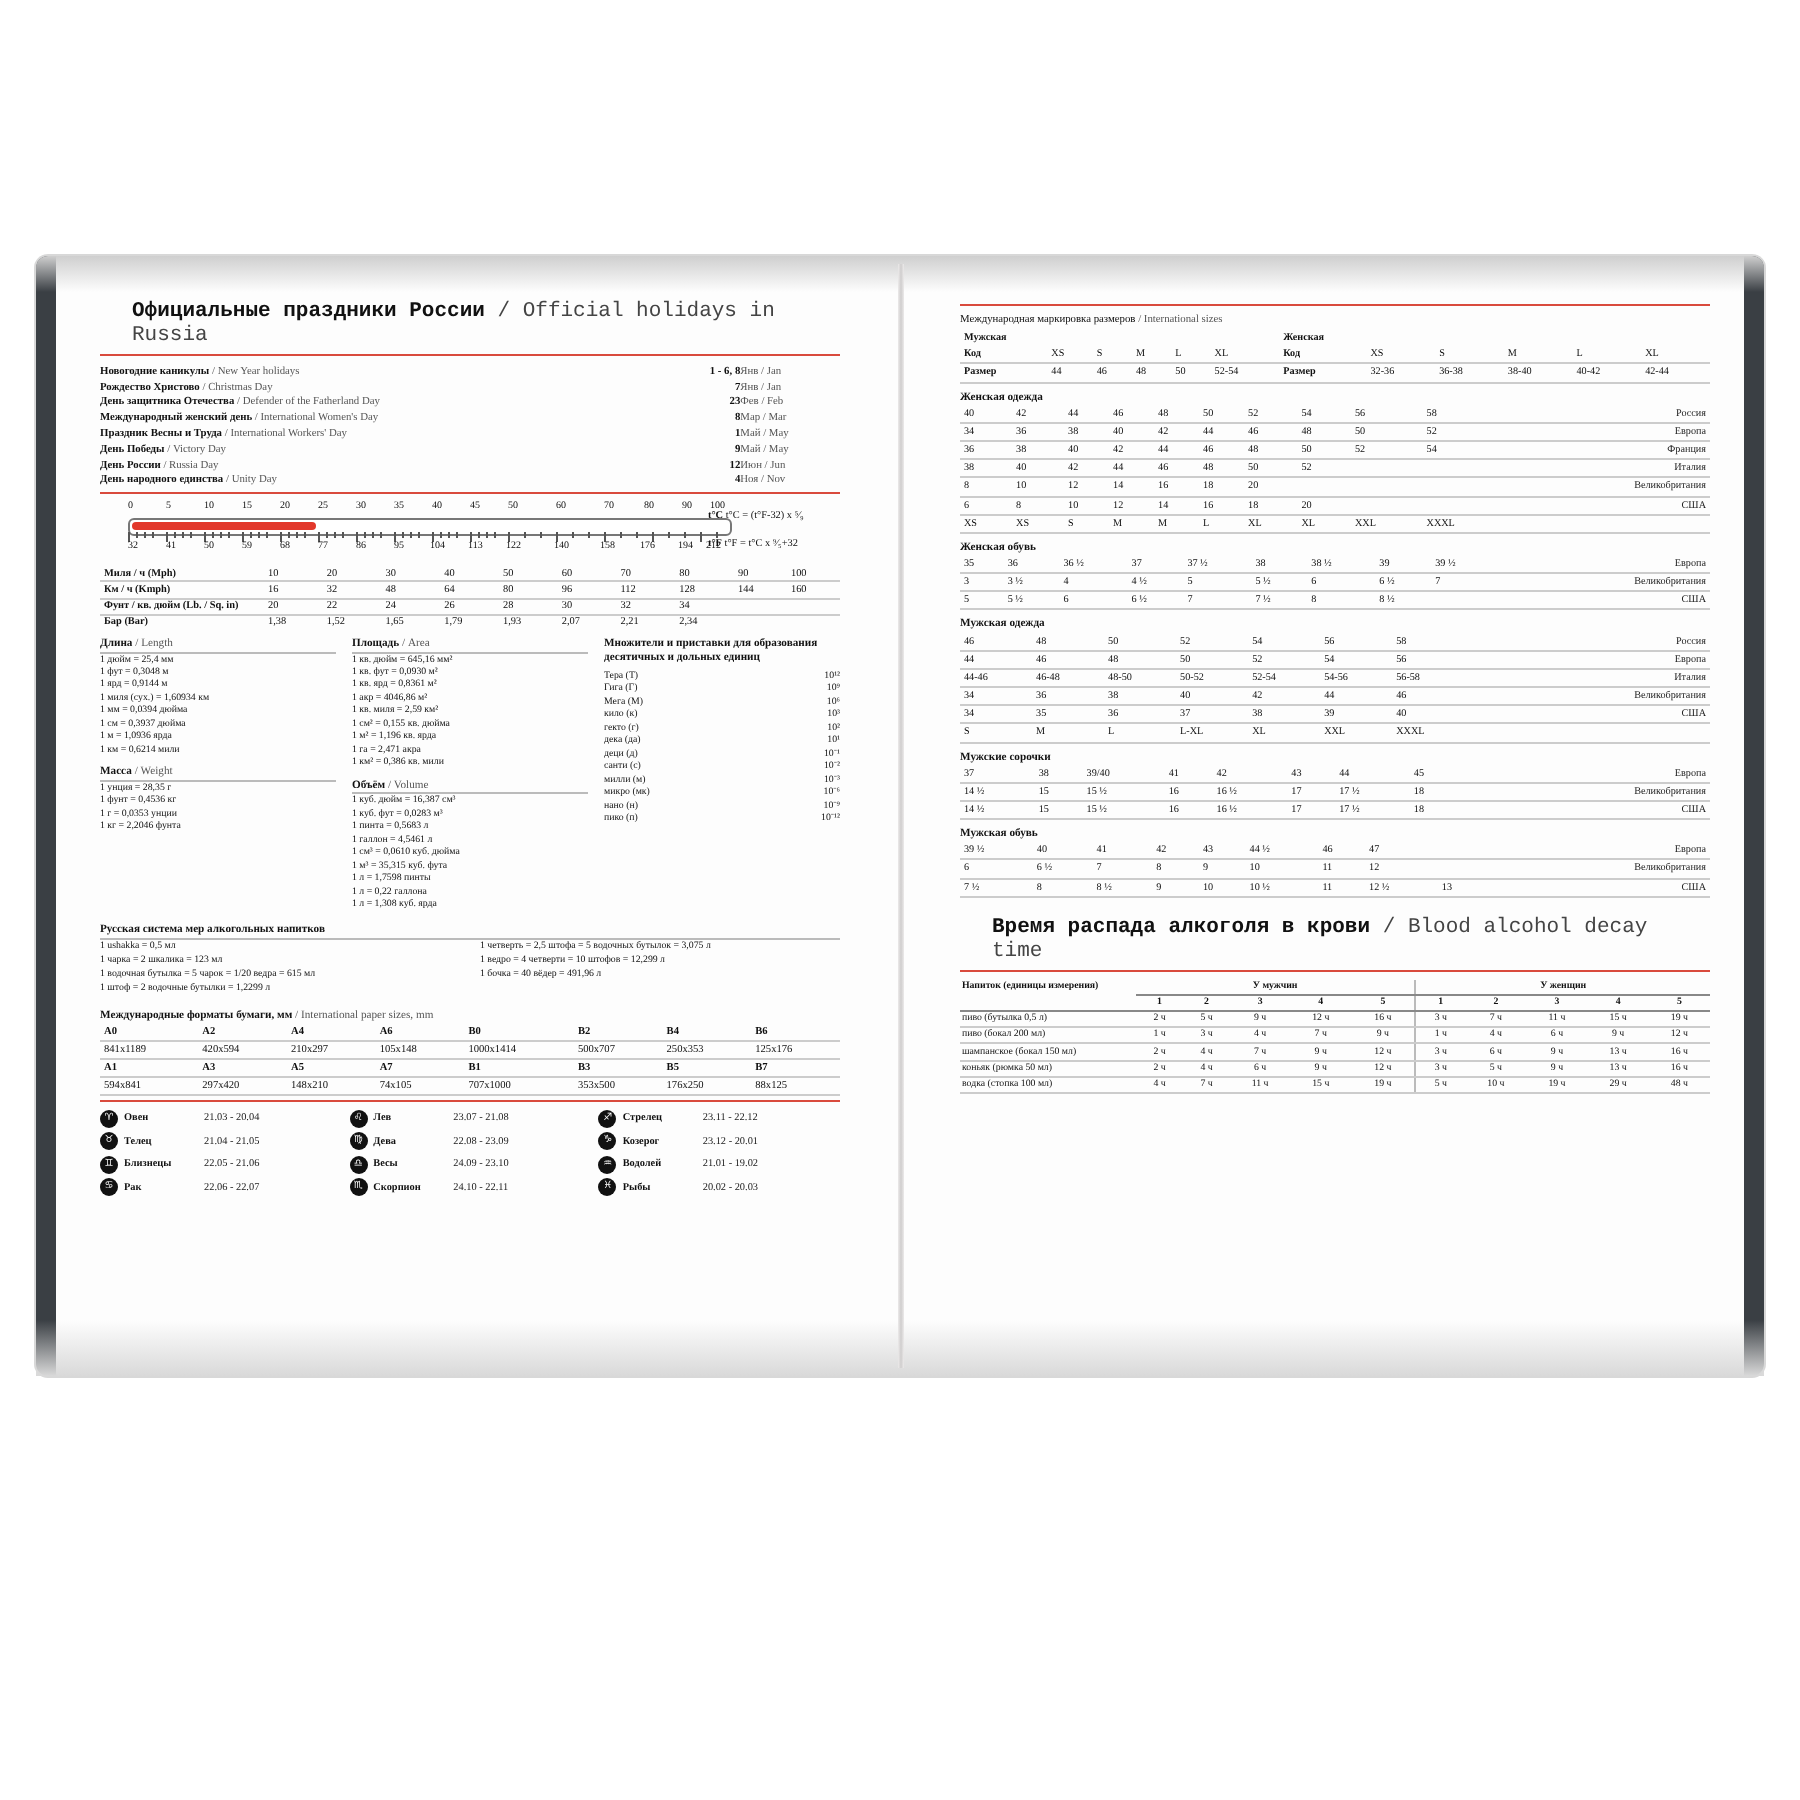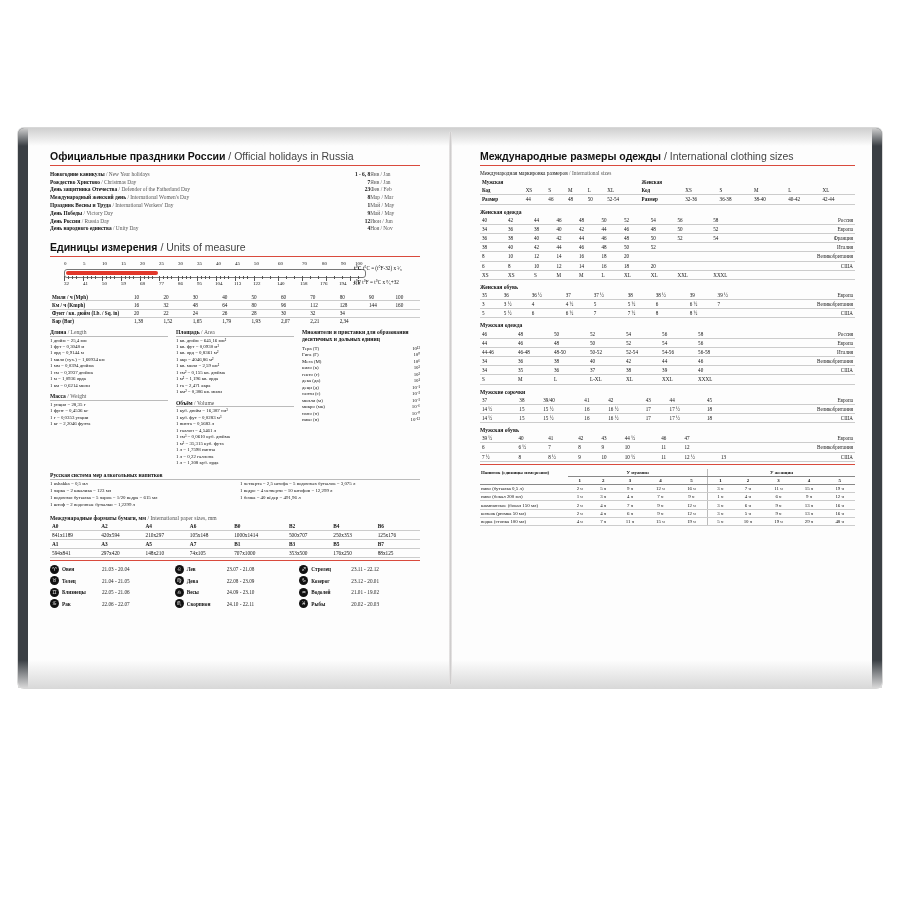--- a/index.html
+++ b/index.html
@@ -34,22 +34,22 @@
   }
   .shadow-bottom{
     position:absolute;left:18px;top:660px;width:864px;height:28px;
     background:linear-gradient(0deg,#d9d9d9,rgba(255,255,255,0));
   }
   .sheet{position:absolute;top:0;bottom:0;overflow:hidden;}
   .left-sheet{left:50px;width:370px;top:150px;height:520px;}
   .right-sheet{left:480px;width:375px;top:150px;height:520px;}
 
   h2.sec{
-    font-size:10.5px;font-weight:bold;margin:0 0 3px 0;
-    font-family:Liberation Sans, sans-serif;
+    font-size:10.5px;font-weight:bold;margin:0 0 3px 16px;
+    font-family:Liberation Mono, monospace;
   }
   h2.sec .en{font-weight:normal;color:#444;}
   .rule{height:1px;background:#d94a3d;margin:2px 0 4px 0;}
 
   table{border-collapse:collapse;width:100%;font-size:5.2px;}
   td,th{padding:0.6px 2px;text-align:left;vertical-align:top;font-weight:normal;}
   .b{font-weight:bold;}
   .c{text-align:center;}
 
   
@@ -179,24 +179,20 @@
           <td class="mon">Июн / Jun</td>
         </tr>
       <tr>
           <td><span class="ru">День народного единства</span> <span class="en">/ Unity Day</span></td>
           <td class="date">4</td>
           <td class="mon">Ноя / Nov</td>
         </tr>
     </tbody>
   </table>
 
-  <h2 class="sec" style="margin-top:9px">
-    <span>Единицы измерения</span>
-    <span class="en">/ Units of measure</span>
-  </h2>
   <div class="rule"></div>
 
   <div class="thermo">
     <div class="tnums">
       <span style="left:14px">0</span>
       <span style="left:33px">5</span>
       <span style="left:52px">10</span>
       <span style="left:71px">15</span>
       <span style="left:90px">20</span>
       <span style="left:109px">25</span>
@@ -653,24 +649,20 @@
           <span class="zsym">♓</span>
           <span class="zname">Рыбы</span>
           <span class="zdate">20.02 - 20.03</span>
         </div>
     </div>
   </div>
 </div>
 
 <div class="sheet right-sheet">
 
-  <h2 class="sec">
-    <span>Международные размеры одежды</span>
-    <span class="en">/ International clothing sizes</span>
-  </h2>
   <div class="rule"></div>
 
   <div class="subtitle">
     <span>Международная маркировка размеров</span>
     <span class="en">/ International sizes</span>
   </div>
 
   <table class="cl-tbl">
     <tbody>
       <tr class="nb">
@@ -1019,20 +1011,24 @@
           <td>10 ½</td>
           <td>11</td>
           <td>12 ½</td>
           <td>13</td>
           <td></td>
           <td class="right-lbl">США</td>
         </tr>
     </tbody>
   </table>
 
+  <h2 class="sec" style="margin-top:9px">
+    <span>Время распада алкоголя в крови</span>
+    <span class="en">/ Blood alcohol decay time</span>
+  </h2>
   <div class="rule"></div>
 
   <table class="alc">
     <thead>
       <tr>
         <th class="lbl" rowspan="2">Напиток (единицы измерения)</th>
         <th class="c" colspan="5">У мужчин</th>
         <th class="c sep" colspan="5">У женщин</th>
       </tr>
       <tr>

